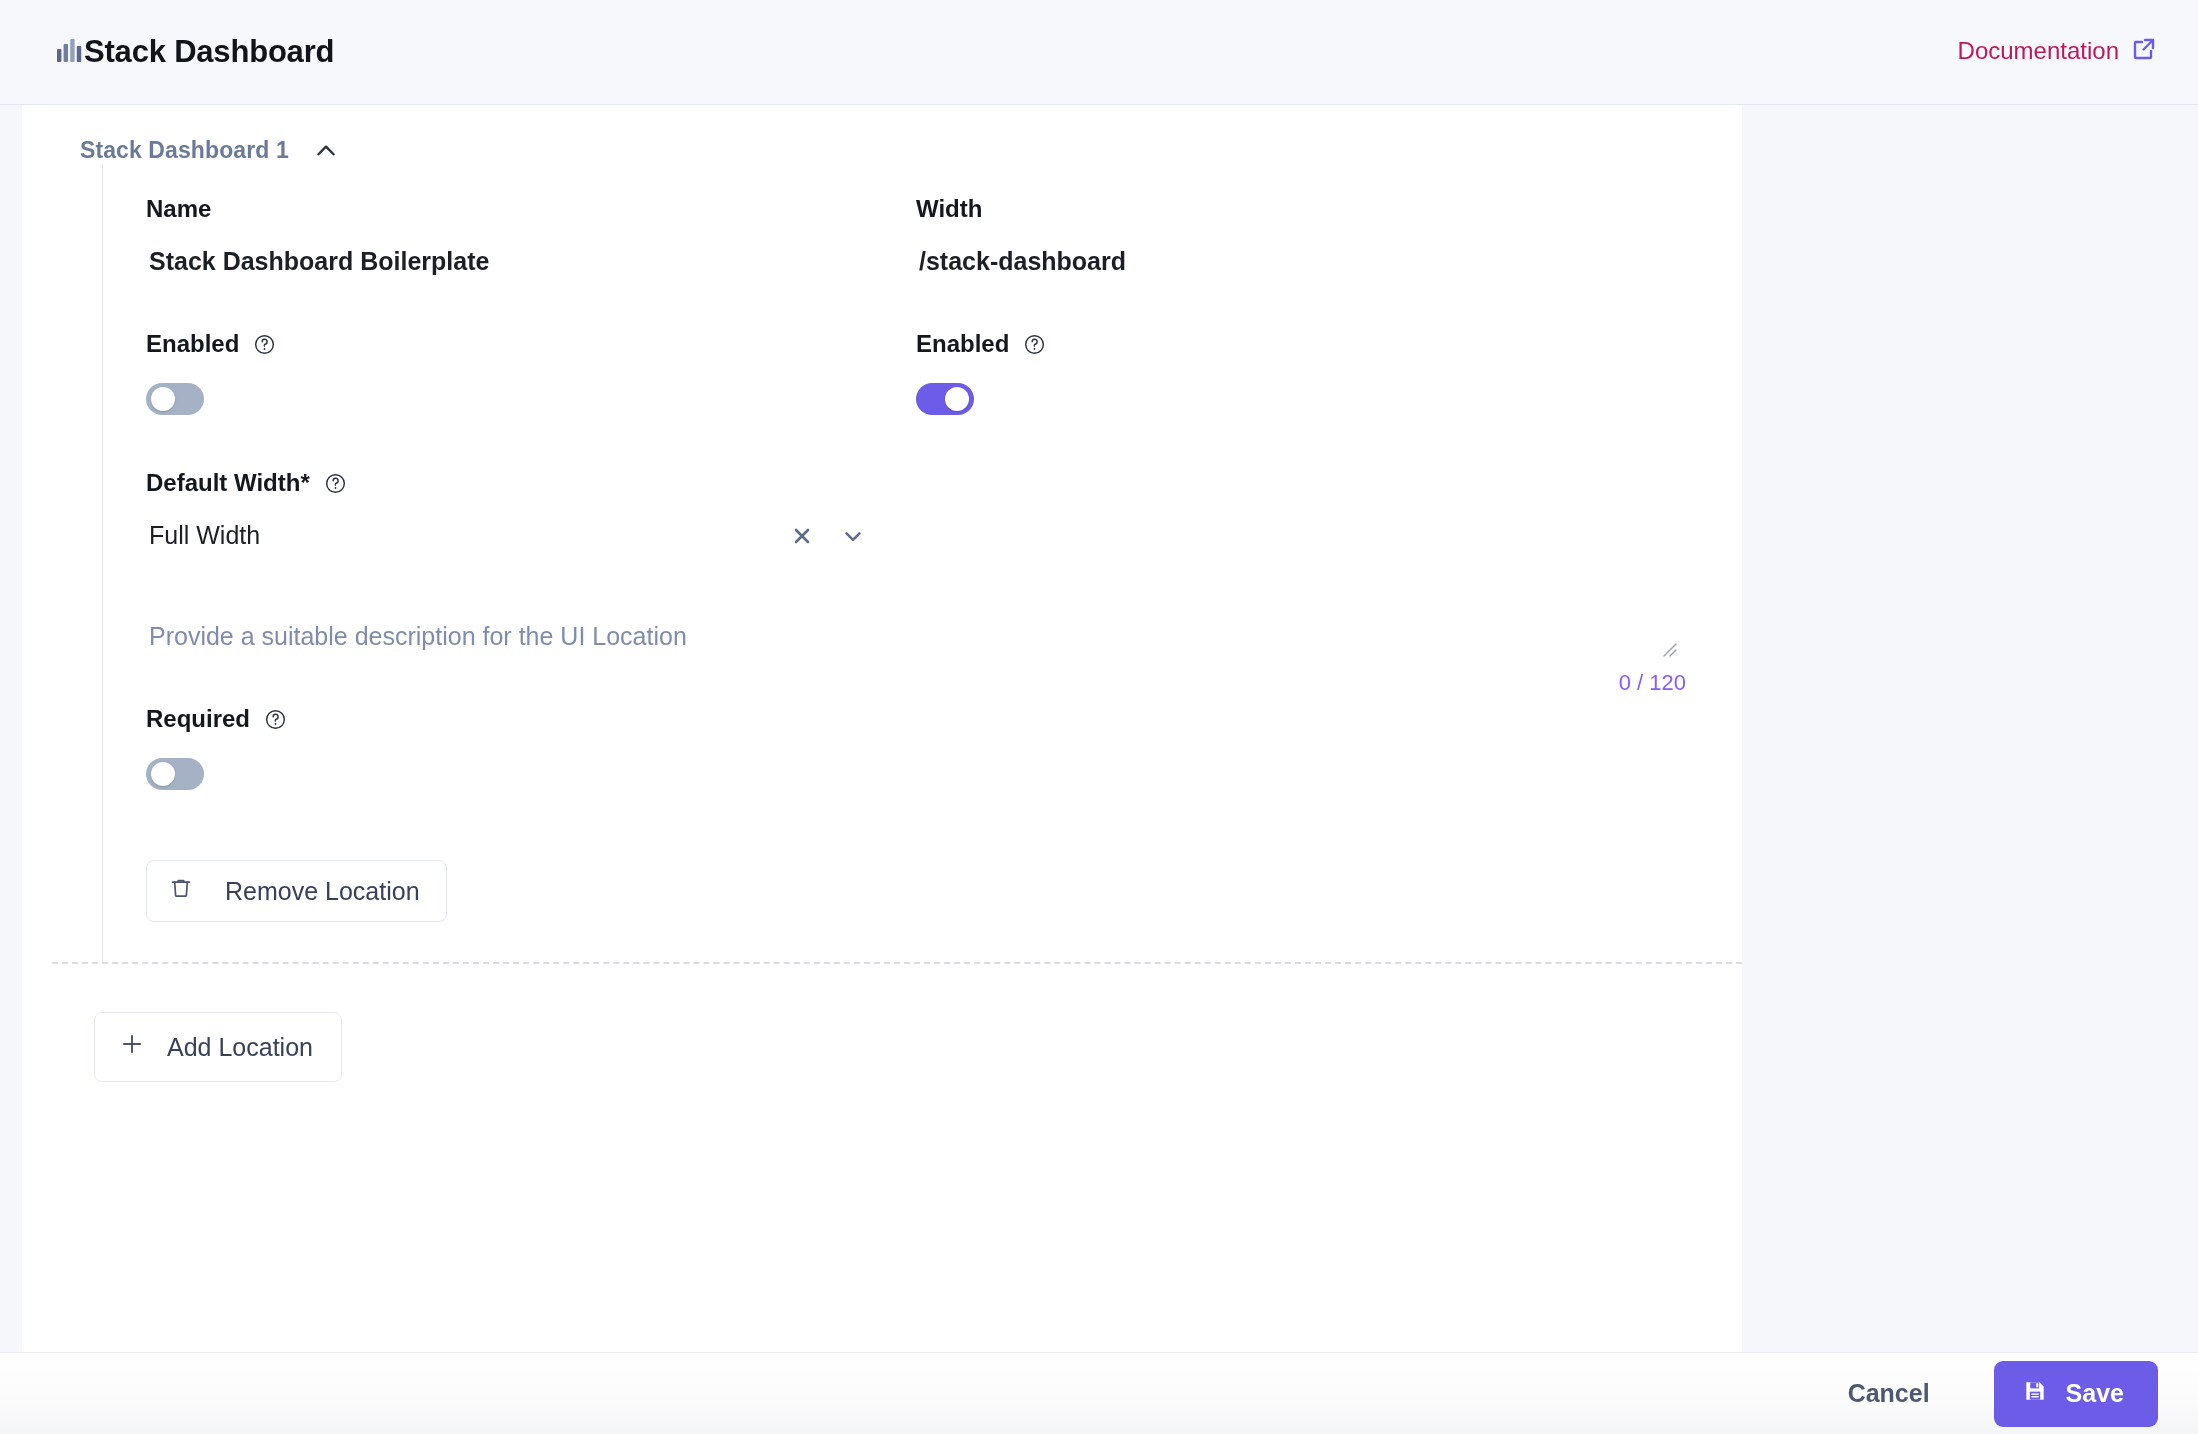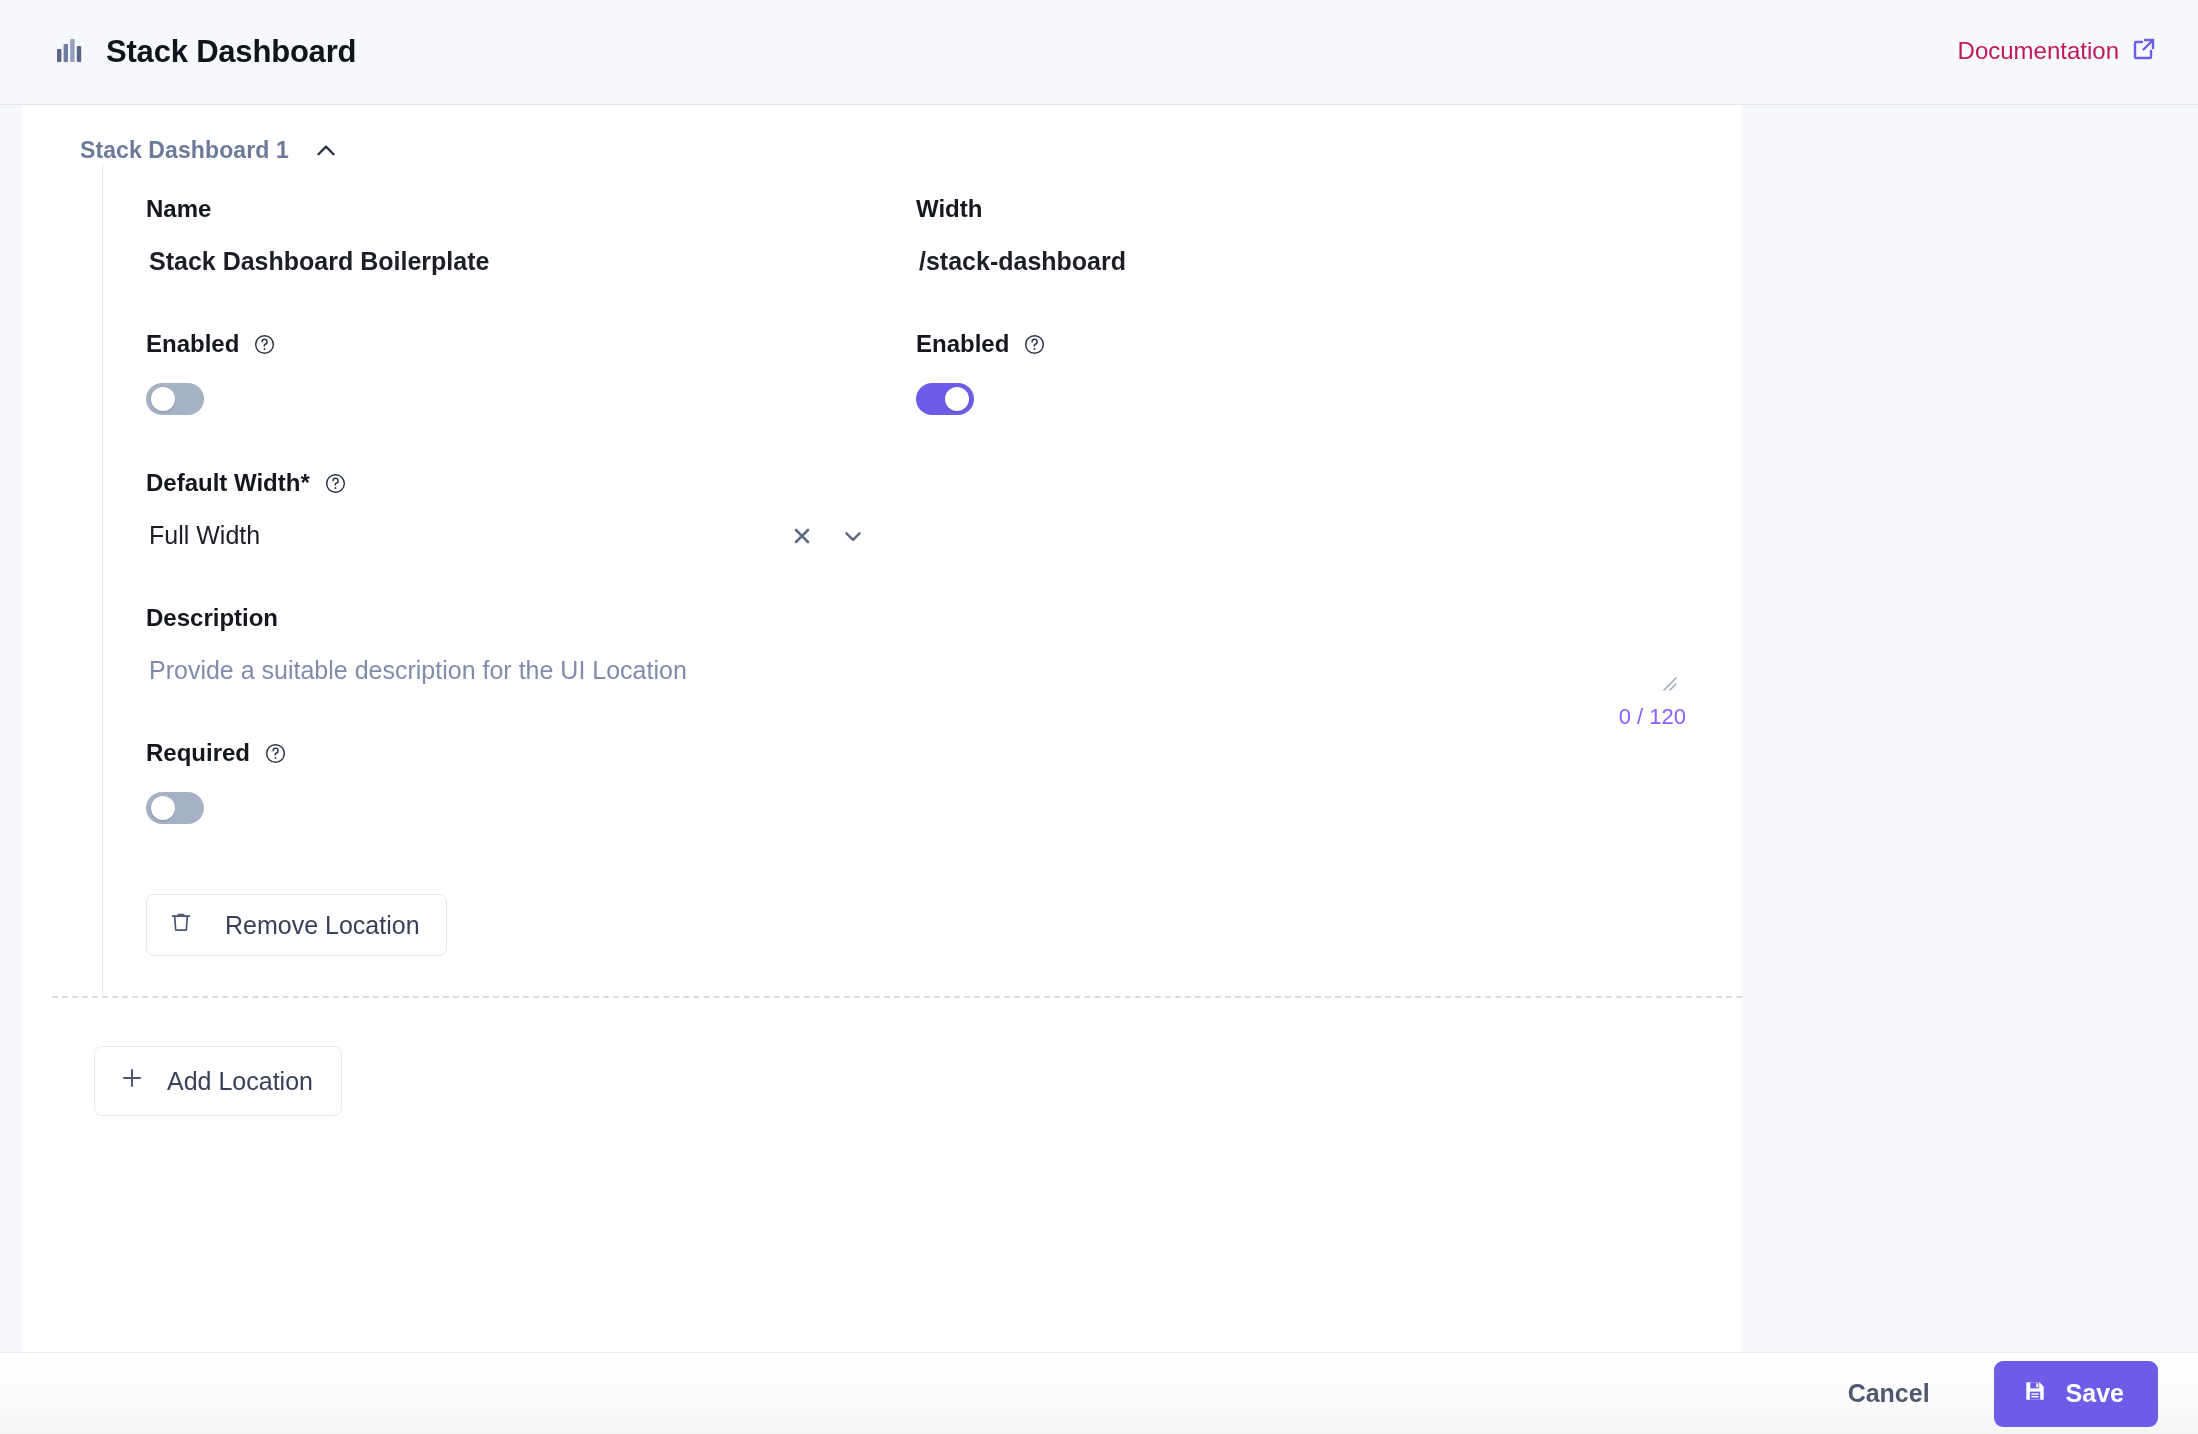--- a/index.html
+++ b/index.html
@@ -14,21 +14,21 @@
 
   
   .topbar {
     position: absolute; left: 0; top: 0;
     width: 2198px; height: 105px;
     background: #f7f8fb;
     border-bottom: 1px solid #e4e7ed;
     display: flex; align-items: center;
     padding: 0 42px 0 56px;
   }
-  .topbar-left { display: flex; align-items: center; gap: 22px; }
+  .topbar-left { display: flex; align-items: center; }
   .bars-icon { display: block; }
   .app-title {
     font-size: 31px; font-weight: bold; color: #11141a;
     letter-spacing: -0.2px;
   }
   .topbar-right { margin-left: auto; display: flex; align-items: center; gap: 13px; }
   .doc-link {
     font-size: 24px; color: #be185d; text-decoration: none; font-weight: 400;
     display: flex; gap: 13px; cursor: pointer;
   }
@@ -274,21 +274,20 @@
             </svg>
           </span>
         </span>
       </div>
     </div>
 
     <div class="row-gap"></div>
 
     
     <div class="field">
-      <div class="flabel">Description</div>
       <div class="desc-wrap">
         <div class="desc-placeholder">Provide a suitable description for the UI Location</div>
         <span class="resize-handle">
           <svg width="20" height="20" viewBox="0 0 20 20" fill="none">
             <path d="M4 16L16 4" stroke="#9aa2b6" stroke-width="1.4" stroke-linecap="round"></path>
             <path d="M10 16L16 10" stroke="#9aa2b6" stroke-width="1.4" stroke-linecap="round"></path>
           </svg>
         </span>
         <span class="counter">0 / 120</span>
       </div>

